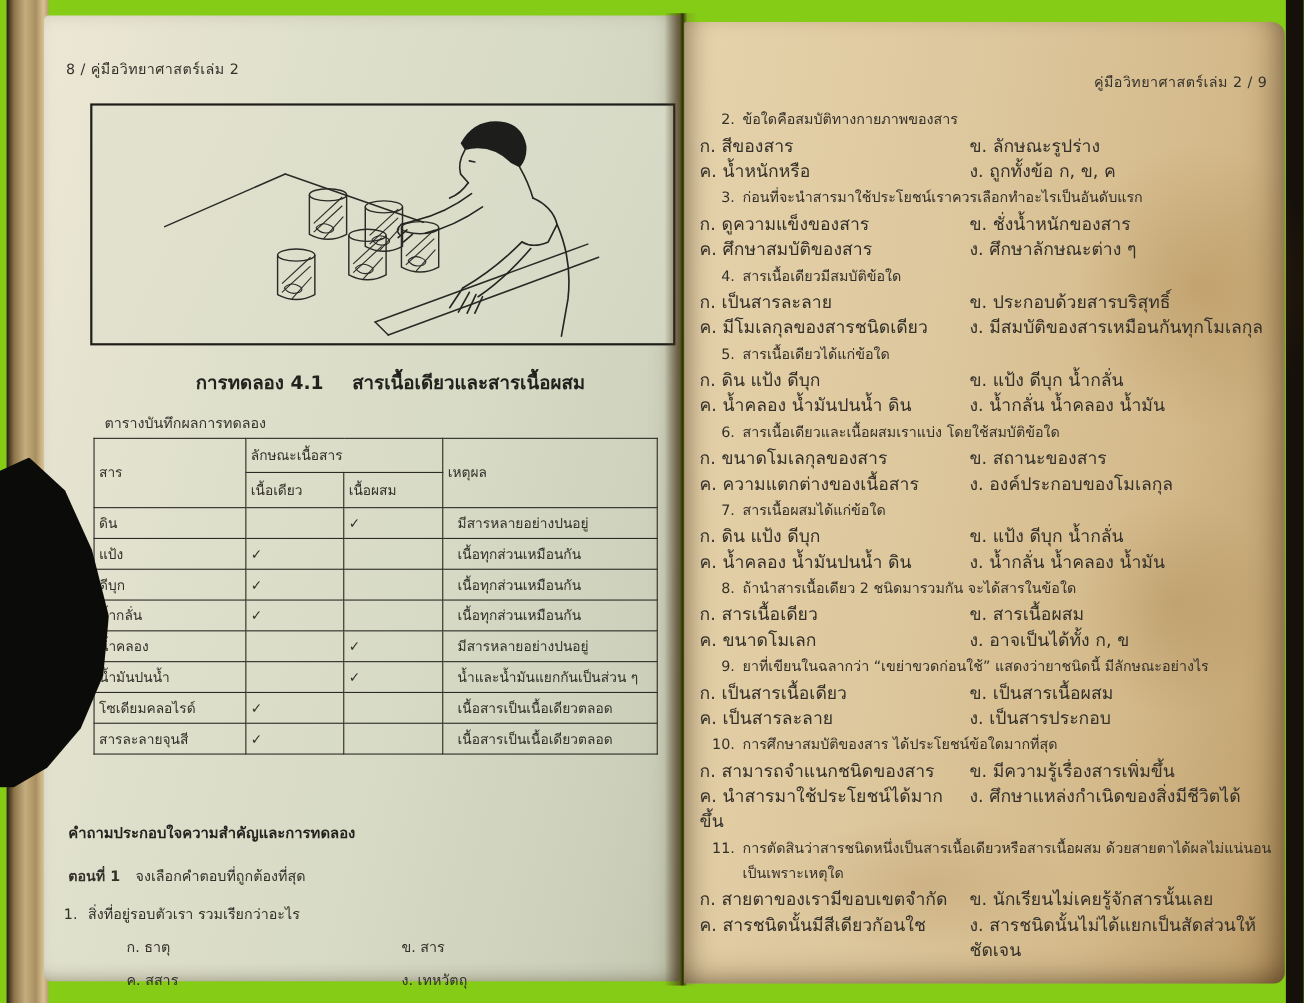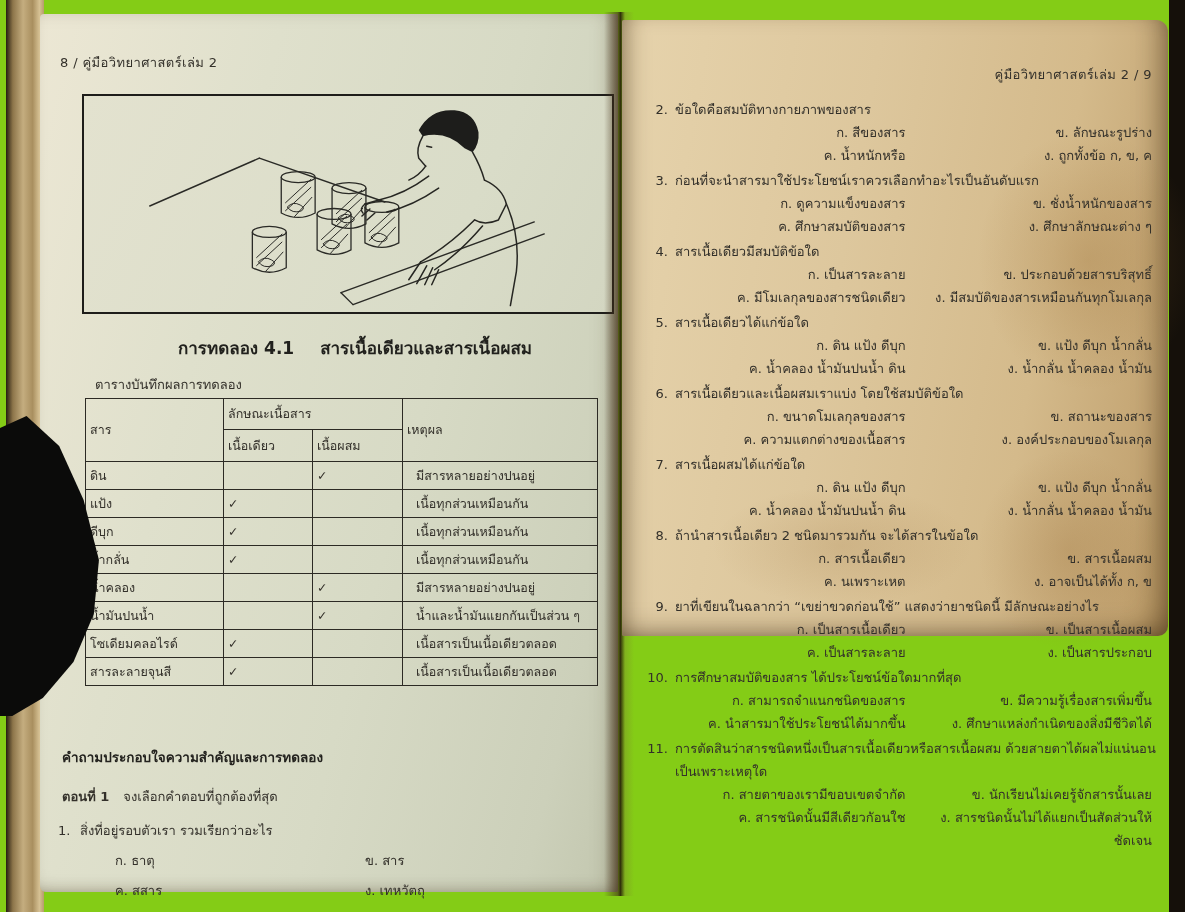--- a/index.html
+++ b/index.html
@@ -13,21 +13,21 @@
   .edge-right{position:absolute;right:0;top:0;width:16px;height:912px;background:#15100a;}
 
   
   .page-left{position:absolute;left:40px;top:14px;width:578px;height:878px;border-radius:4px 2px 2px 6px;
     background:linear-gradient(105deg,#ece7d4 0%,#dfe0cc 30%,#d7dac5 60%,#ccd0ba 88%,#c2c6ae 100%);
     box-shadow:inset -14px 0 22px -12px rgba(60,45,20,.55), inset 0 -10px 18px -12px rgba(60,45,20,.4);}
   .gutter{position:absolute;left:604px;top:12px;width:30px;height:884px;
     background:linear-gradient(90deg,rgba(80,60,30,0) 0%,rgba(70,50,25,.65) 46%,rgba(35,22,8,.85) 55%,rgba(120,95,55,.25) 70%,rgba(120,95,55,0) 100%);}
 
   
-  .page-right{position:absolute;left:622px;top:20px;width:546px;height:616px;border-radius:2px 12px 10px 2px;
+  .page-right{position:absolute;left:622px;top:20px;width:546px;height:874px;border-radius:2px 12px 10px 2px;
     background:linear-gradient(100deg,#e6d3ac 0%,#ddc79d 40%,#d4ba8b 72%,#c3a472 92%,#b3925e 100%);
     box-shadow:inset 16px 0 24px -14px rgba(60,40,15,.6), inset -18px -14px 30px -16px rgba(50,32,10,.65);}
   .stain{position:absolute;border-radius:50%;pointer-events:none;}
   .stain.s1{right:-30px;top:110px;width:220px;height:260px;background:radial-gradient(closest-side,rgba(150,105,45,.28),rgba(150,105,45,0));}
   .stain.s2{right:10px;top:430px;width:180px;height:200px;background:radial-gradient(closest-side,rgba(140,95,40,.22),rgba(140,95,40,0));}
   .stain.s3{left:90px;bottom:30px;width:260px;height:120px;background:radial-gradient(closest-side,rgba(140,95,40,.16),rgba(140,95,40,0));}
 
   
   .thumb{position:absolute;left:0;top:416px;width:102px;height:300px;background:#0b0b0a;
     clip-path:polygon(0 4%,26% 0,58% 10%,82% 28%,97% 48%,92% 66%,72% 82%,42% 94%,12% 100%,0 100%);
@@ -54,21 +54,21 @@
   .q1 .q-num{display:inline-block;width:22px;}
   .q1-opts{display:grid;grid-template-columns:250px 1fr;row-gap:9px;margin:9px 0 0 57px;}
 
   
   .rp-header{position:absolute;right:16px;top:44px;font-size:13px;letter-spacing:.4px;}
   .questions{position:absolute;left:14px;right:10px;top:78px;}
   .question{margin-bottom:2px;}
   .q-stem{display:flex;line-height:23px;font-size:13px;}
   .q-stem .q-num{flex:0 0 32px;text-align:right;margin-right:7px;}
   .q-stem2{margin-left:39px;line-height:23px;font-size:13px;}
-  .q-opts{display:grid;grid-template-columns:47% 53%;margin-left:57px;line-height:23px;font-size:13px;text-align:right;}
+  .q-opts{display:grid;grid-template-columns:47% 53%;line-height:23px;font-size:16px;}
   .q-opt{padding-right:6px;}
 </style>
 </head>
 <body>
 
 <div class="scan">
   <div class="edge-stack"></div>
   <div class="edge-right"></div>
 
   <div class="page-left">
@@ -290,21 +290,21 @@
           </div>
         </div>
         <div class="question">
           <div class="q-stem">
             <span class="q-num">8.</span>
             <span>ถ้านำสารเนื้อเดียว 2 ชนิดมารวมกัน จะได้สารในข้อใด</span>
           </div>
           <div class="q-opts">
             <span class="q-opt">ก. สารเนื้อเดียว</span>
             <span class="q-opt">ข. สารเนื้อผสม</span>
-            <span class="q-opt">ค. นเพราะเหต</span>
+            <span class="q-opt">ค. ขนาดโมเลก</span>
             <span class="q-opt">ง. อาจเป็นได้ทั้ง ก, ข</span>
           </div>
         </div>
         <div class="question">
           <div class="q-stem">
             <span class="q-num">9.</span>
             <span>ยาที่เขียนในฉลากว่า “เขย่าขวดก่อนใช้” แสดงว่ายาชนิดนี้ มีลักษณะอย่างไร</span>
           </div>
           <div class="q-opts">
             <span class="q-opt">ก. เป็นสารเนื้อเดียว</span>

